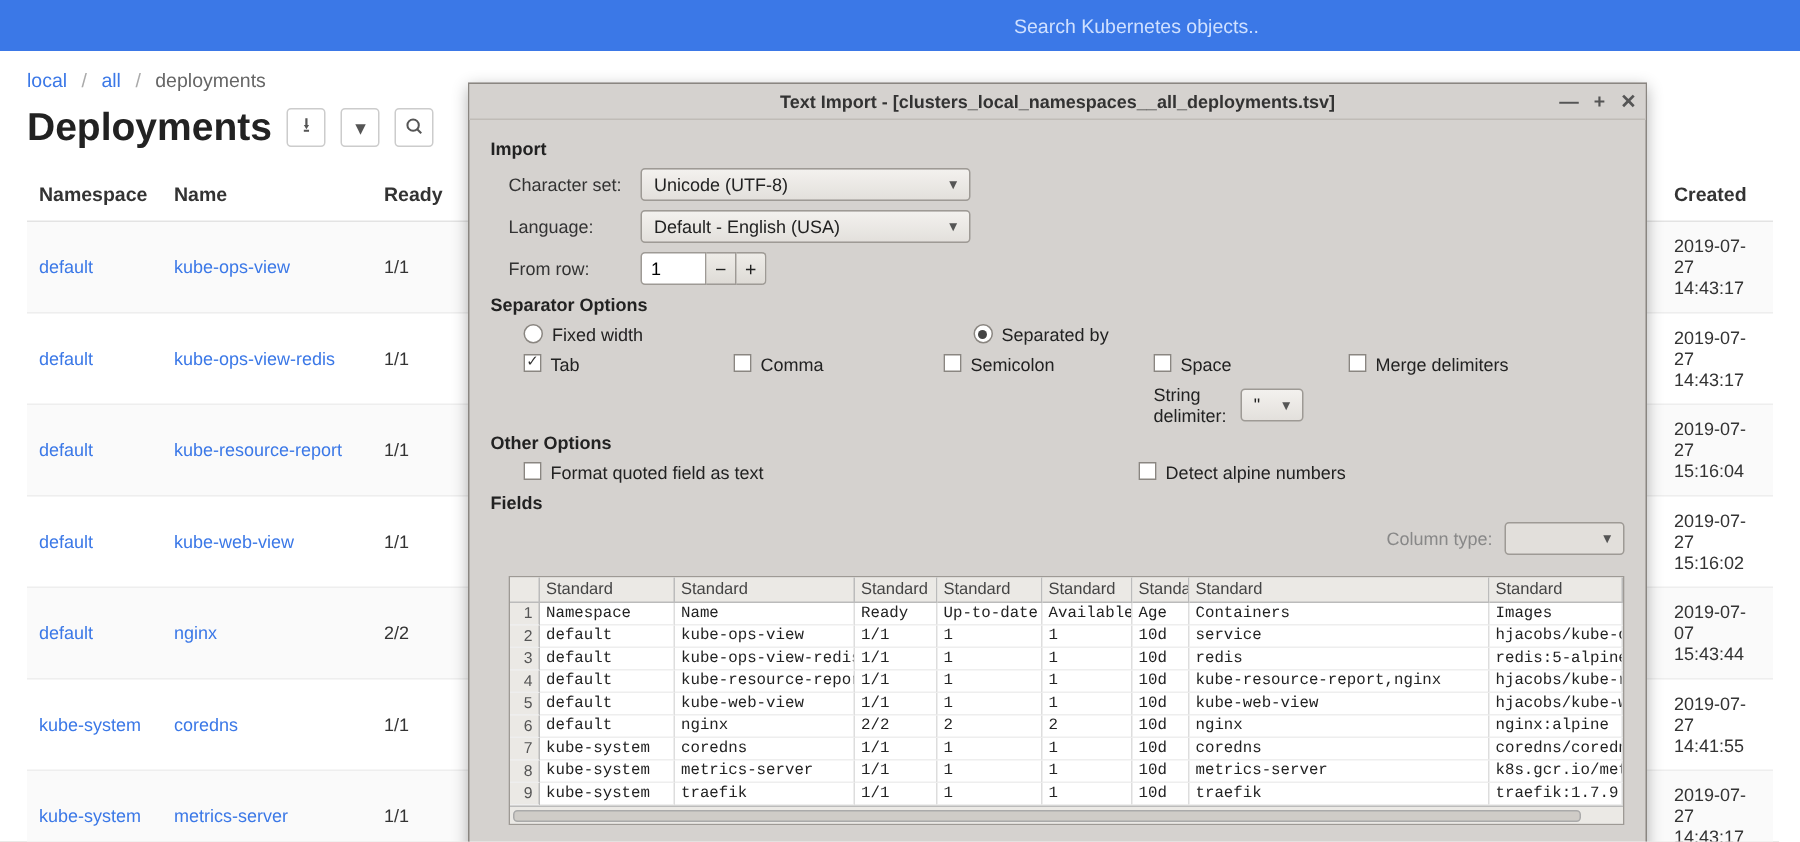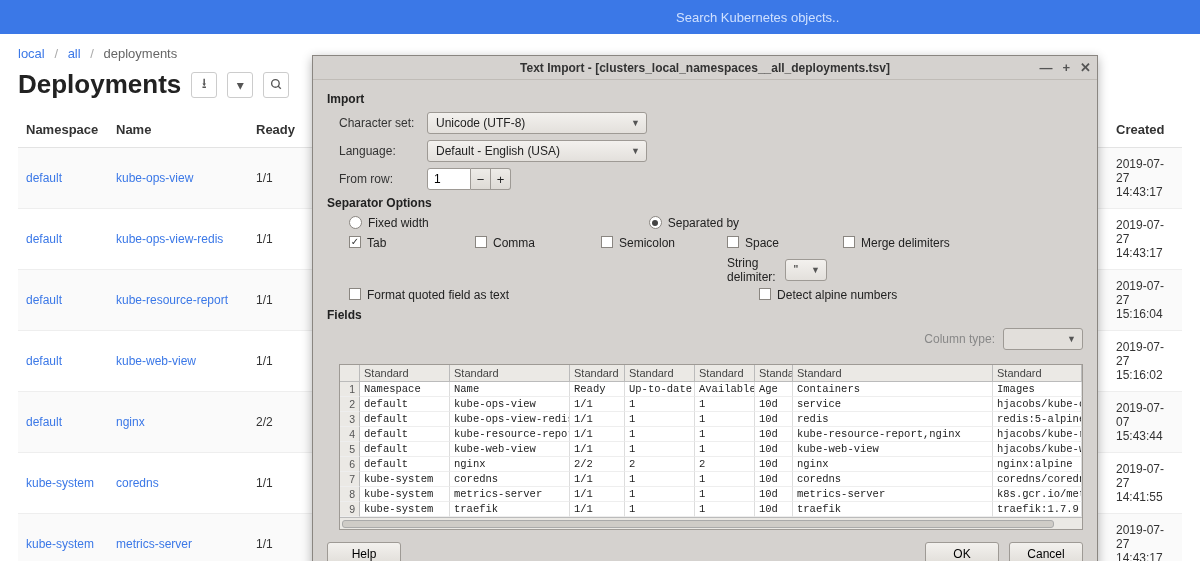--- a/index.html
+++ b/index.html
@@ -36,21 +36,21 @@
   .group-label { font-weight: bold; margin: 4px 0 6px 0; color: #222; }
   .form-row { display: flex; align-items: center; margin: 4px 0 6px 12px; gap: 6px; }
   .form-row label { width: 82px; color: #333; }
   .combo { display: inline-flex; align-items: center; justify-content: space-between; background: linear-gradient(#f3f1ee,#e3e0dc); border: 1px solid #9e9a95; border-radius: 3px; height: 22px; padding: 0 6px 0 8px; font-size: 12px; width: 220px; }
   .combo .chev { font-size: 9px; color: #555; }
   .spinner { display: inline-flex; align-items: center; }
   .spinner input { width: 44px; height: 22px; border: 1px solid #9e9a95; border-radius: 3px 0 0 3px; padding: 0 6px; font-size: 12px; background: #fff; }
   .spinbtn { width: 20px; height: 22px; border: 1px solid #9e9a95; background: linear-gradient(#eeece8,#dedbd6); display: flex; align-items: center; justify-content: center; font-size: 13px; cursor: pointer; }
   .spinbtn.minus { border-left: none; }
   .spinbtn.plus { border-left: none; border-radius: 0 3px 3px 0; }
-  .sep-cols { display: grid; grid-template-columns: 110px 110px 110px 100px 1fr; gap: 6px 16px; margin: 6px 0 4px 22px; align-items: center; }
+  .sep-cols { display: grid; grid-template-columns: 110px 110px 110px 100px 1fr; gap: 6px 30px; margin: 6px 0 4px 22px; align-items: center; }
   .radio, .check { display: inline-flex; align-items: flex-start; gap: 6px; }
   .radio .dot { width: 13px; height: 13px; border-radius: 50%; border: 1px solid #8a8681; background: #fff; display: flex; align-items: center; justify-content: center; }
   .radio.sel .dot::after { content: ""; width: 6px; height: 6px; border-radius: 50%; background: #444; display: block; }
   .check .box { width: 12px; height: 12px; border: 1px solid #8a8681; background: #fff; display: flex; align-items: center; justify-content: center; font-size: 10px; color: #333; }
   .check.sel .box::after { content: "✓"; font-size: 10px; line-height: 1; }
   .other-input { width: 110px; height: 20px; border: 1px solid #9e9a95; border-radius: 3px; background: #fff; }
   .strdelim-combo { width: 60px; }
 
   .other-options { display: flex; gap: 250px; margin: 4px 0 6px 22px; }
 
@@ -245,20 +245,21 @@
         <div></div>
       <div style="display:flex; align-items:center; gap:8px; justify-content:flex-end;">
         <label>String delimiter:</label>
         <div class="combo strdelim-combo">
           <span>"</span>
             <span class="chev">▼</span>
         </div>
       </div>
     </div>
 
+    <div class="group-label">Other Options</div>
     <div class="other-options">
       <div class="check">
           <span class="box"></span>
           <span>Format quoted field as text</span>
         </div>
       <div class="check">
           <span class="box"></span>
           <span>Detect alpine numbers</span>
         </div>
     </div>

